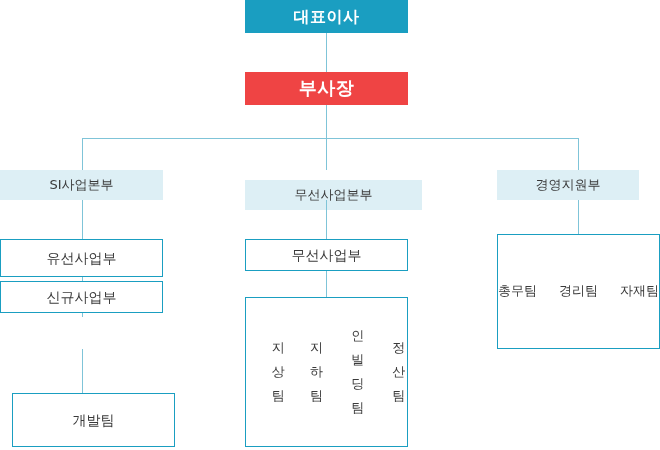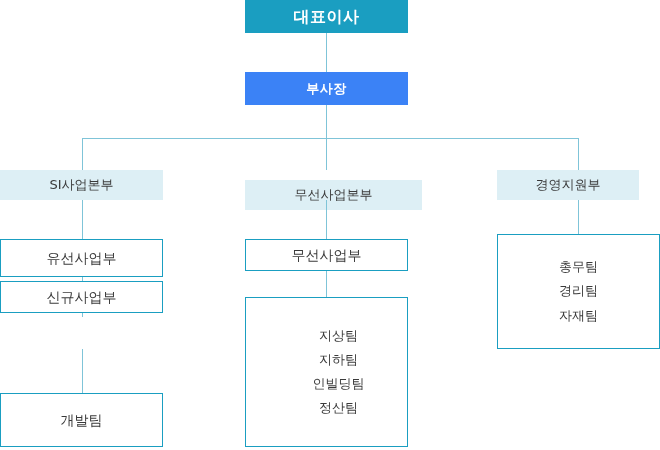--- a/index.html
+++ b/index.html
@@ -45,23 +45,23 @@
   .node-ceo {
     background: #1a9ec1;
     color: #ffffff;
     font-size: 16px;
     font-weight: bold;
     letter-spacing: 0.5px;
   }
 
   
   .node-vp {
-    background: #3b82f6;
+    background: #ef4444;
     color: #ffffff;
-    font-size: 13px;
+    font-size: 18px;
     font-weight: bold;
     letter-spacing: 0.5px;
   }
 
   
   .node-division {
     background: #ddeff5;
     color: #3a3a3a;
     font-size: 13px;
   }
@@ -73,22 +73,22 @@
     color: #3a3a3a;
     font-size: 14px;
   }
 
   
   .node-teamlist {
     background: #ffffff;
     border: 1px solid #1a9ec1;
     color: #3a3a3a;
     font-size: 13px;
-    flex-direction: column;
     justify-content: center;
+    gap: 22px;
   }
   .node-teamlist .team-line {
     display: block;
     line-height: 1.85;
   }
 </style>
 </head>
 <body>
 
 <div id="org-chart">
@@ -133,21 +133,21 @@
 
   <div class="node node-dept" style="left:0px; top:281px; width:163px; height:32px;">
     <span>신규사업부</span>
   </div>
 
   <div class="vline" style="left:82px; top:313px; height:4px;"></div>
 
 
   <div class="vline" style="left:82px; top:349px; height:44px;"></div>
 
-  <div class="node node-dept" style="left:0px; top:393px; width:163px; height:54px;align-items:center;">
+  <div class="node node-dept" style="left:12px; top:393px; width:163px; height:54px;align-items:center;">
     <span>개발팀</span>
   </div>
 
   <div class="vline" style="left:326px; top:200px; height:39px;"></div>
 
   <div class="node node-dept" style="left:245px; top:239px; width:163px; height:32px;">
     <span>무선사업부</span>
   </div>
 
   <div class="vline" style="left:326px; top:271px; height:26px;"></div>

